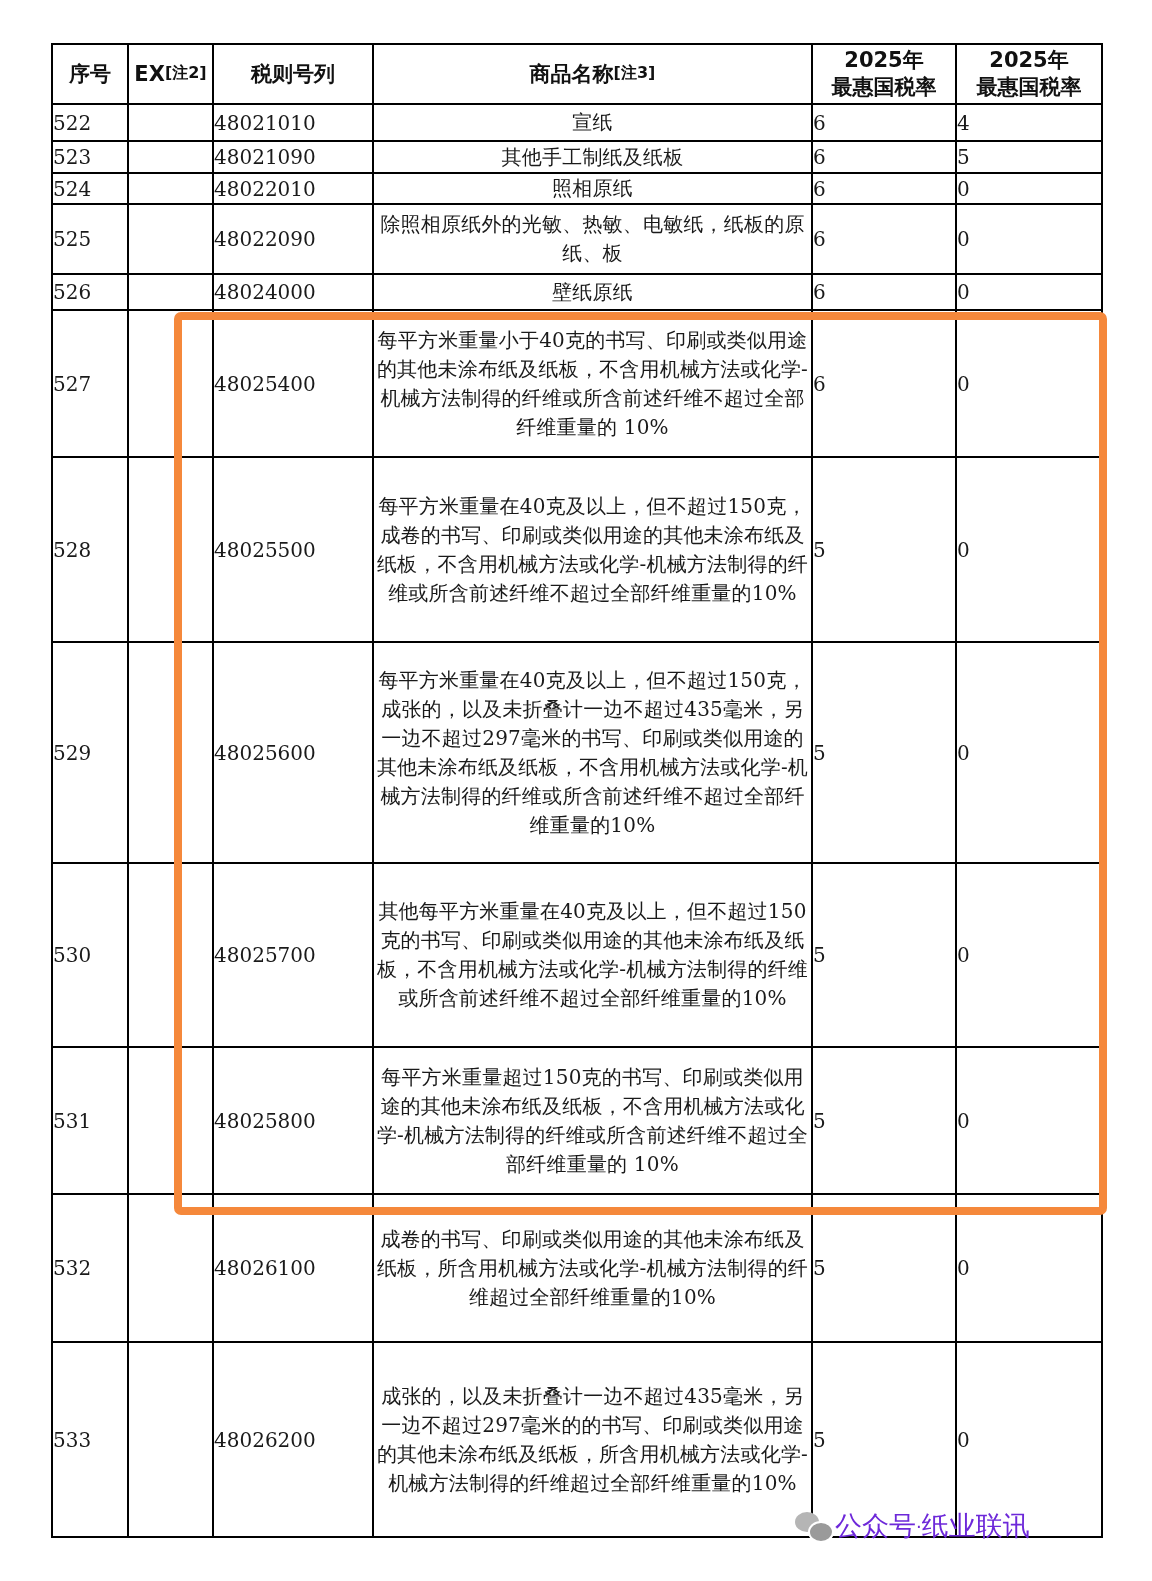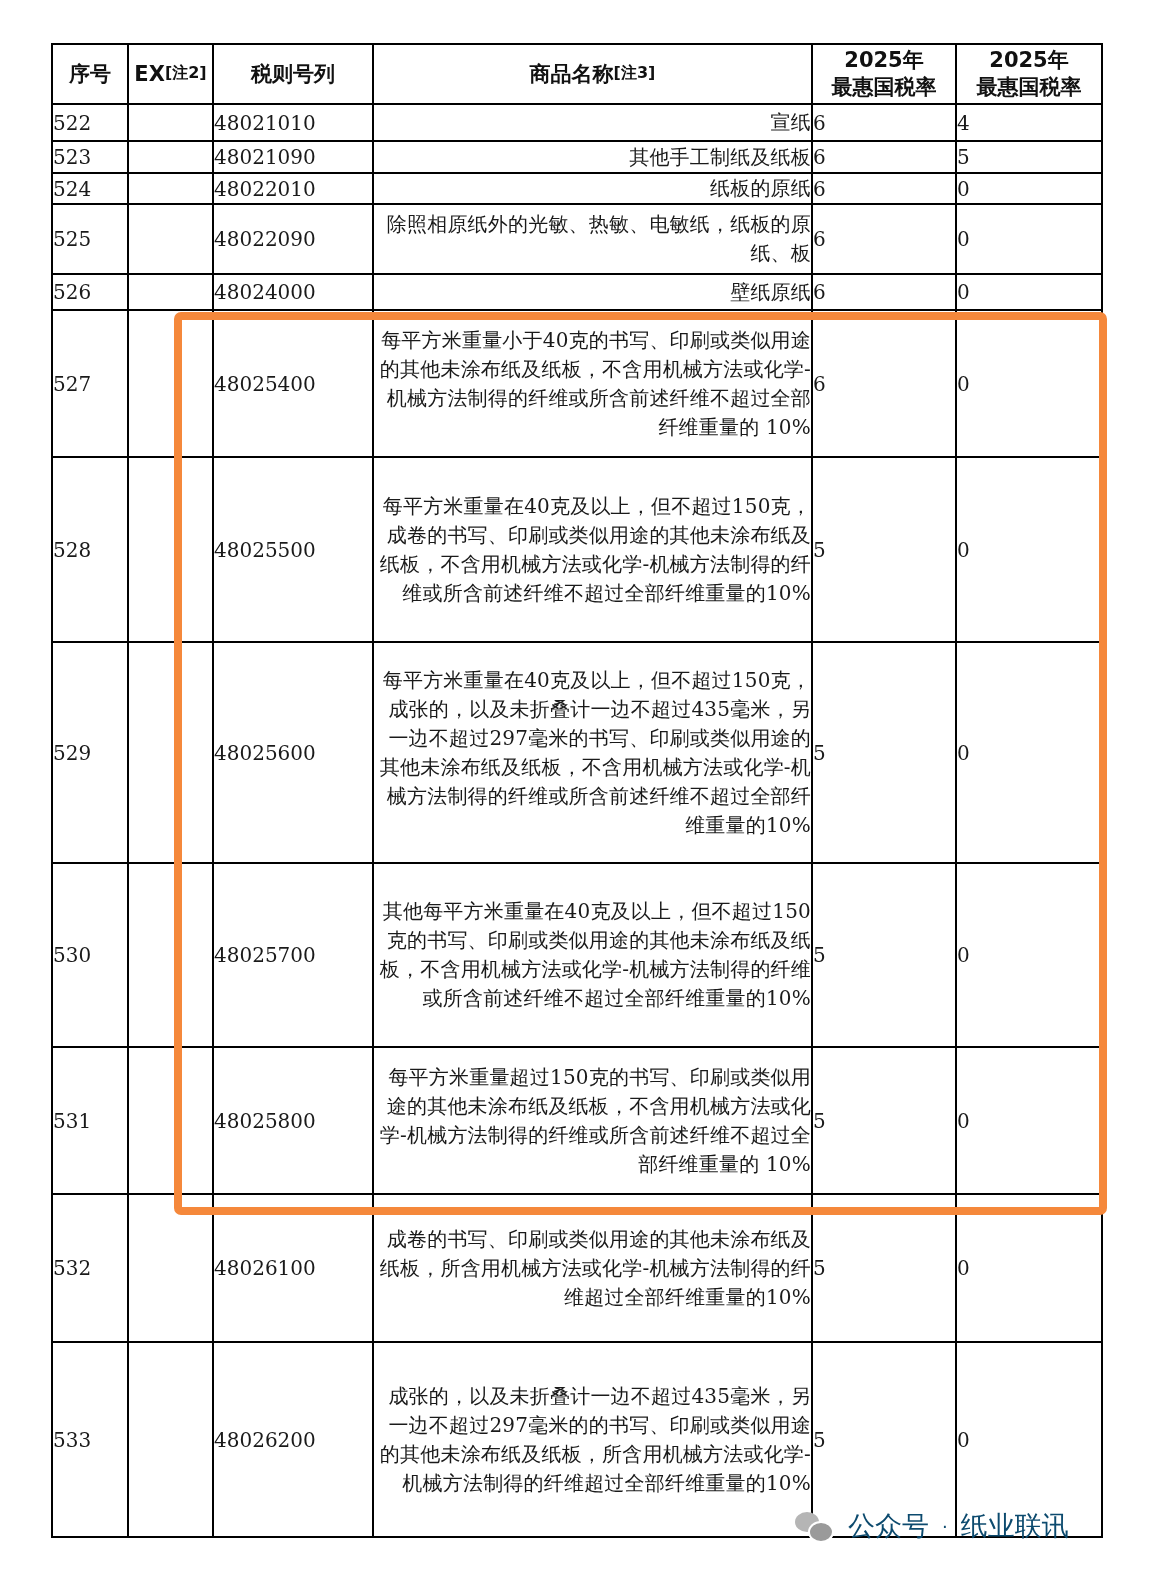--- a/index.html
+++ b/index.html
@@ -6,25 +6,25 @@
   body { width: 1152px; height: 1581px; position: relative; overflow: hidden;
          font-family: "DejaVu Serif", "Liberation Serif", serif; color: #1a1a1a; }
   table.tariff { position: absolute; left: 51px; top: 43px; border-collapse: collapse;
                  table-layout: fixed; width: 1050px; }
   table.tariff td, table.tariff th { border: 2px solid #000; padding: 0; vertical-align: middle; }
   th { font-family: "DejaVu Sans", "Liberation Sans", sans-serif; font-weight: bold;
        font-size: 21px; text-align: center; line-height: 27px; color: #111; }
   th sup { font-size: 16px; vertical-align: top; position: relative; top: -2px; }
   td { font-size: 20px; }
   td.c { text-align: left; }
-  td.desc { padding: 2px 4px 2px 4px; line-height: 29px; letter-spacing: 0.2px; text-align: right; }
+  td.desc { padding: 2px 4px 2px 4px; line-height: 29px; letter-spacing: 0.2px; text-align: center; }
   .orange-box { position: absolute; left: 174px; top: 312px; width: 917px; height: 887px;
                 border: 8px solid #f5883b; border-radius: 7px; pointer-events: none; }
   .watermark { position: absolute; left: 795px; top: 1508px; height: 36px; display: flex; align-items: center;
-               gap: 13px; color: #0c4a6e; font-family: "DejaVu Sans", "Liberation Sans", sans-serif; font-size: 27px; }
+               gap: 0; color: #6d28d9; font-family: "DejaVu Sans", "Liberation Sans", sans-serif; font-size: 27px; }
   .wm-icon { width: 40px; height: 32px; position: relative; }
   .wm-icon .b1 { position: absolute; left: 0; top: 2px; width: 24px; height: 20px; border-radius: 50%; background: #b5b5b5; }
   .wm-icon .b2 { position: absolute; left: 13px; top: 11px; width: 22px; height: 18px; border-radius: 50%; background: #9a9a9a; border: 2px solid #fff; }
   .wm-dot { font-size: 18px; }
 </style>
 </head>
 <body>
 
 <table class="tariff">
   <colgroup>
@@ -65,21 +65,21 @@
     <td class="c"></td>
     <td class="c">48021090</td>
     <td class="desc">其他手工制纸及纸板</td>
     <td class="c">6</td>
     <td class="c">5</td>
   </tr>
       <tr style="height: 24px;">
     <td class="c">524</td>
     <td class="c"></td>
     <td class="c">48022010</td>
-    <td class="desc">纸板的原纸</td>
+    <td class="desc">照相原纸</td>
     <td class="c">6</td>
     <td class="c">0</td>
   </tr>
       <tr style="height: 70px;">
     <td class="c">525</td>
     <td class="c"></td>
     <td class="c">48022090</td>
     <td class="desc">除照相原纸外的光敏、热敏、电敏纸，纸板的原纸、板</td>
     <td class="c">6</td>
     <td class="c">0</td>

